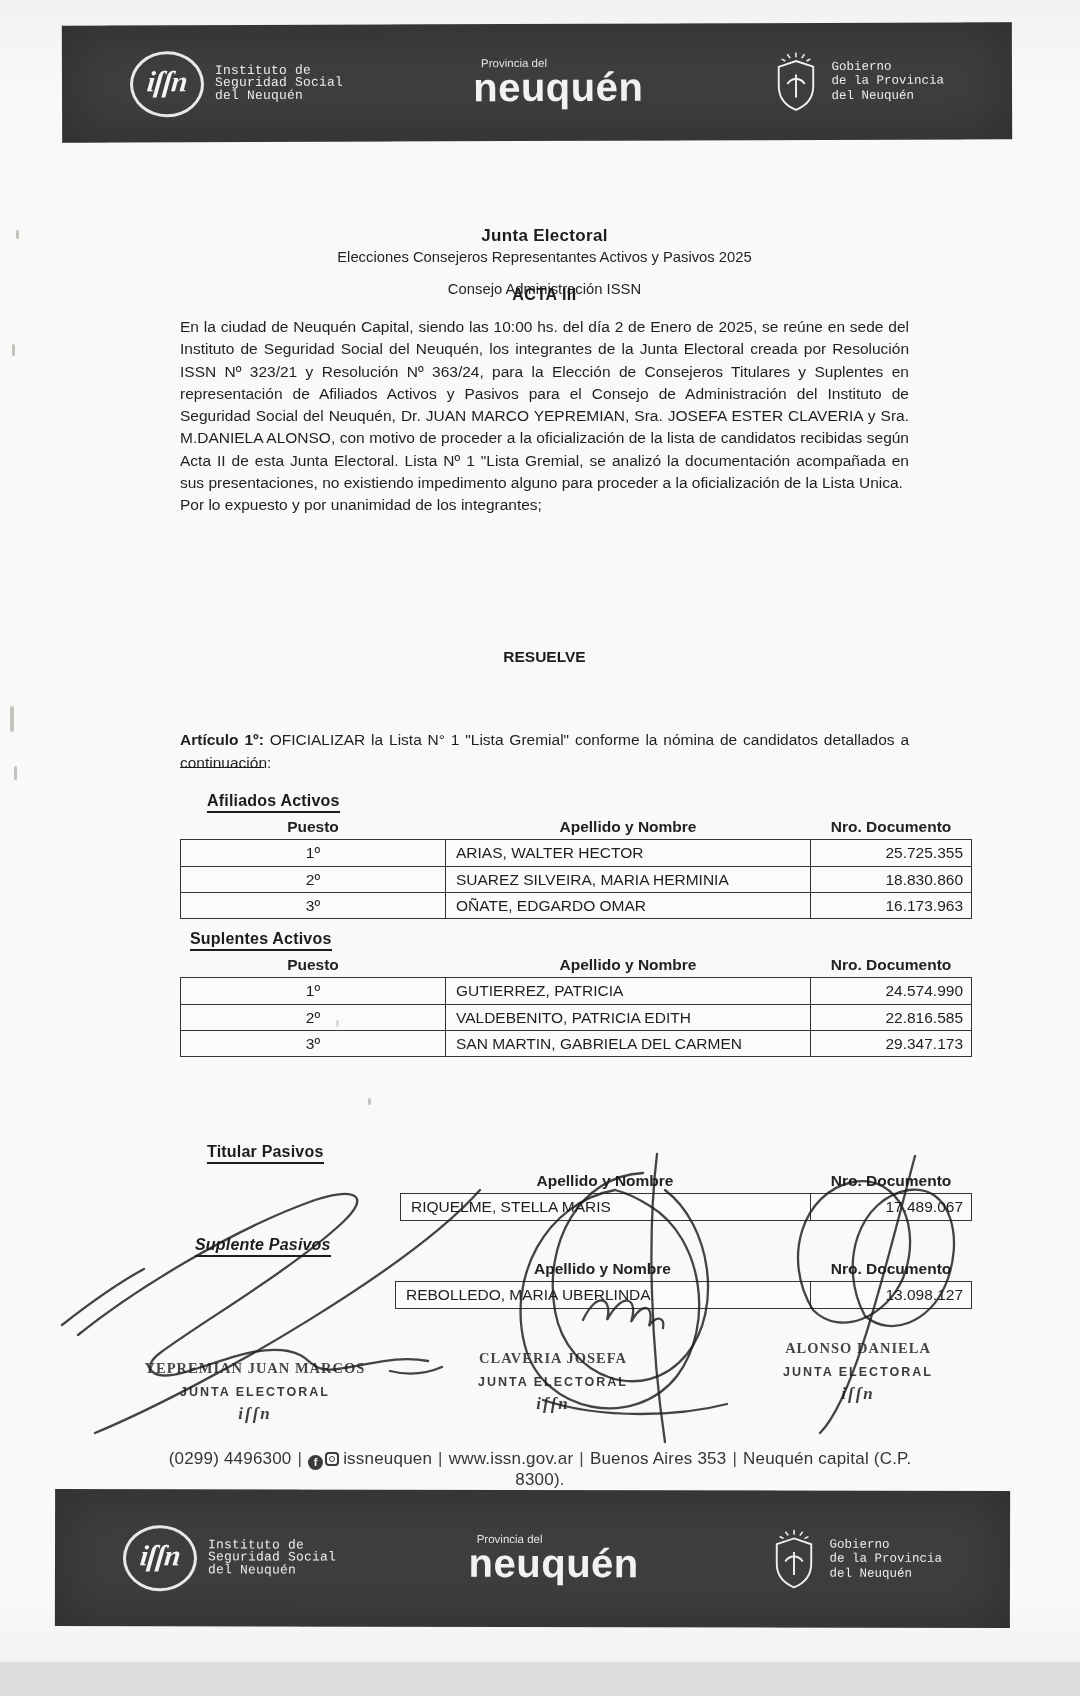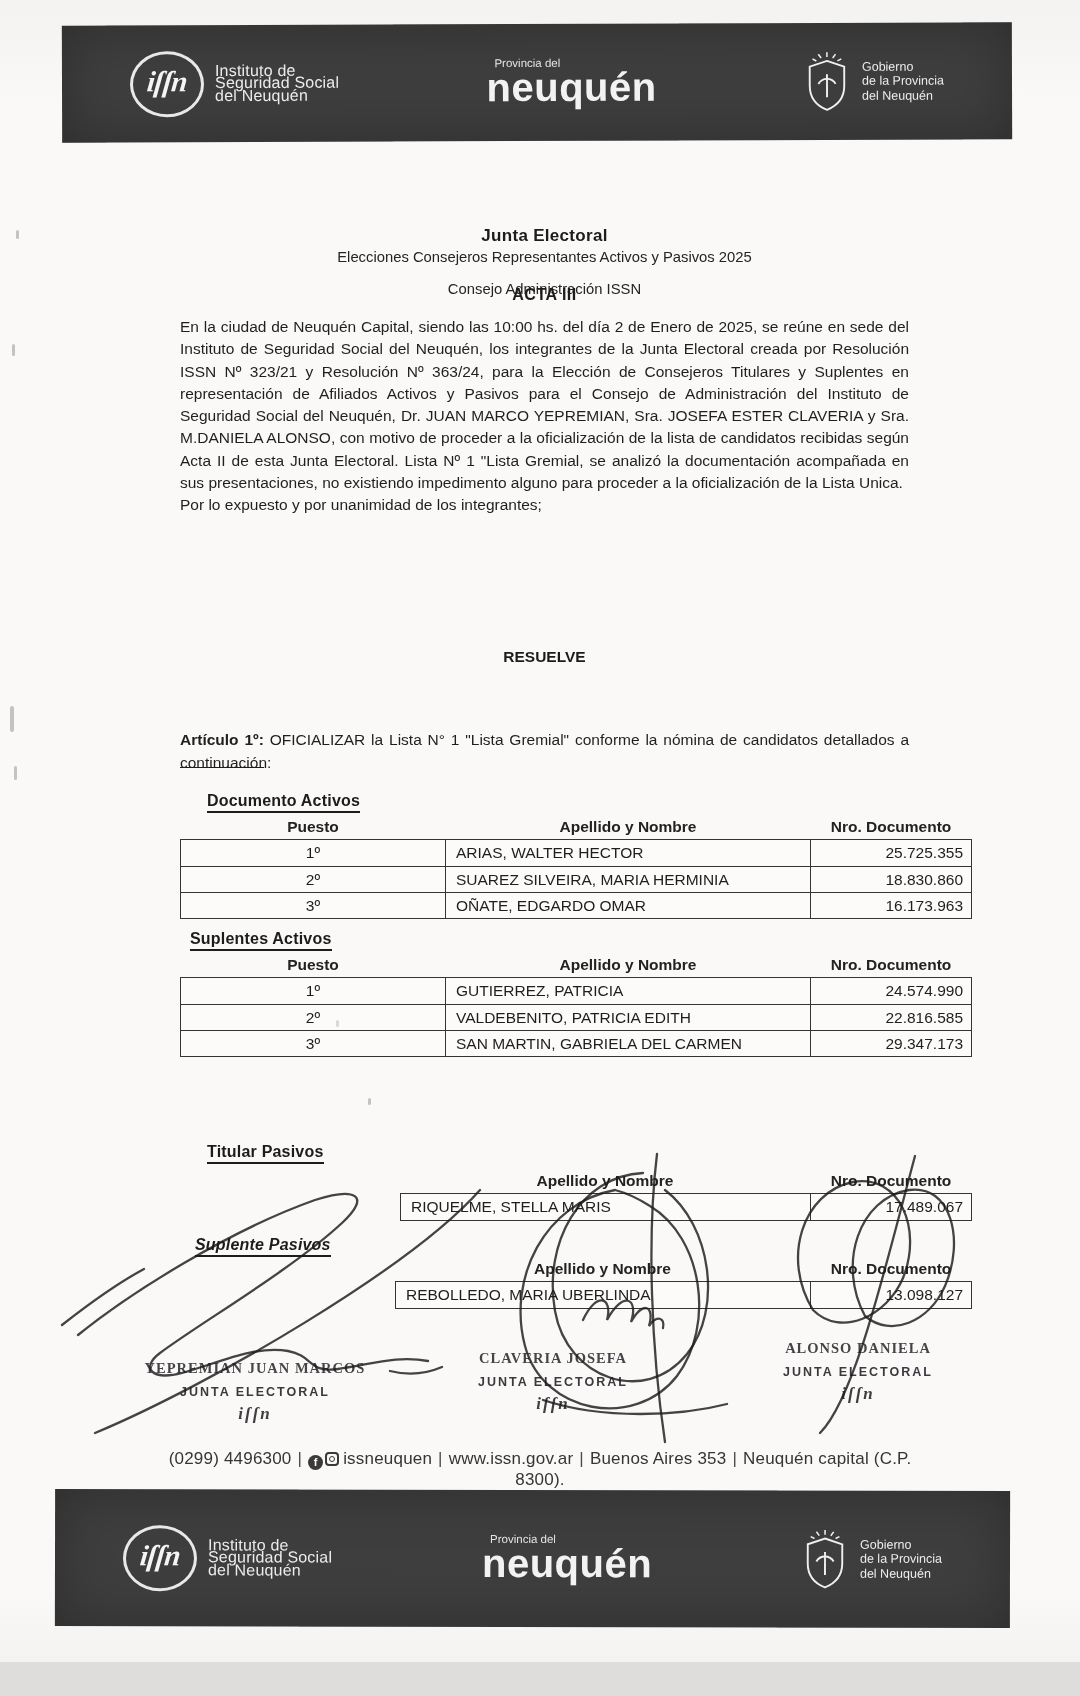--- a/index.html
+++ b/index.html
@@ -22,25 +22,25 @@
   .logo-issn { display:flex; align-items:center; gap:11px; }
   .issn-circle {
     width:74px; height:66px; border:3.5px solid rgba(247,247,247,.92); border-radius:50%;
     display:flex; align-items:center; justify-content:center;
   }
   .issn-mark {
     color:#f5f5f5; font-family:"Liberation Serif","DejaVu Serif",serif;
     font-style:italic; font-weight:bold; font-size:29px; transform:skewX(-6deg);
     letter-spacing:-1px; padding-bottom:4px;
   }
-  .issn-text { color:#ececec; font-size:16px; line-height:12.5px; letter-spacing:.2px; }
+  .issn-text { color:#ececec; font-size:13px; line-height:12.5px; letter-spacing:.2px;font-family:Liberation Mono, monospace; }
   .logo-nqn { color:#f2f2f2; }
   .nqn-top { font-size:11.5px; margin-left:8px; margin-bottom:-3px; opacity:.92; }
   .nqn-word { font-size:40px; font-weight:bold; letter-spacing:.5px; line-height:42px; }
-  .logo-gob { display:flex; align-items:center; gap:12px; color:#ededed; }
+  .logo-gob { display:flex; align-items:center; gap:12px; color:#ededed;font-family:Liberation Mono, monospace; }
   .gob-text { font-size:12.5px; line-height:14.5px; }
   
   .abs { position:absolute; }
   .center-col { left:180px; width:729px; text-align:center; }
   .doc-title { top:226px; font-size:17px; font-weight:bold; letter-spacing:.3px; color:#1c1c1c; }
   .doc-sub1 { top:249px; font-size:14.8px; color:#242424; }
   .doc-sub2 { top:281px; font-size:14.8px; color:#242424; }
   .doc-acta { top:286px; font-size:16px; font-weight:bold; letter-spacing:.5px; color:#1c1c1c; }
   .para-block { left:180px; top:316px; width:729px; font-size:15.5px; line-height:22.3px; color:#1f1f1f; }
   .para-block p.just { text-align:justify; }
@@ -132,21 +132,21 @@
     <p>Por lo expuesto y por unanimidad de los integrantes;</p>
   </div>
 
   <div class="abs center-col resolve">
     <div>RESUELVE</div>
   </div>
 
   <p class="abs article"><span class="lbl">Artículo 1º:</span><span> OFICIALIZAR la Lista N° 1 "Lista Gremial" conforme la nómina de candidatos detallados a continuación:</span></p>
 
   <div class="abs sec-h" style="left:207px; top:792px;">
-    <span>Documento Activos</span>
+    <span>Afiliados Activos</span>
   </div>
   <div class="tbl" style="left:180px; top:818px; width:792px;">
     <div class="hrow">
       <div class="hcell h-puesto">Puesto</div>
       <div class="hcell h-nombre">Apellido y Nombre</div>
       <div class="hcell h-doc">Nro. Documento</div>
     </div>
     <div class="tbody">
       <div class="trow">
         <div class="cell c-puesto">1º</div>

